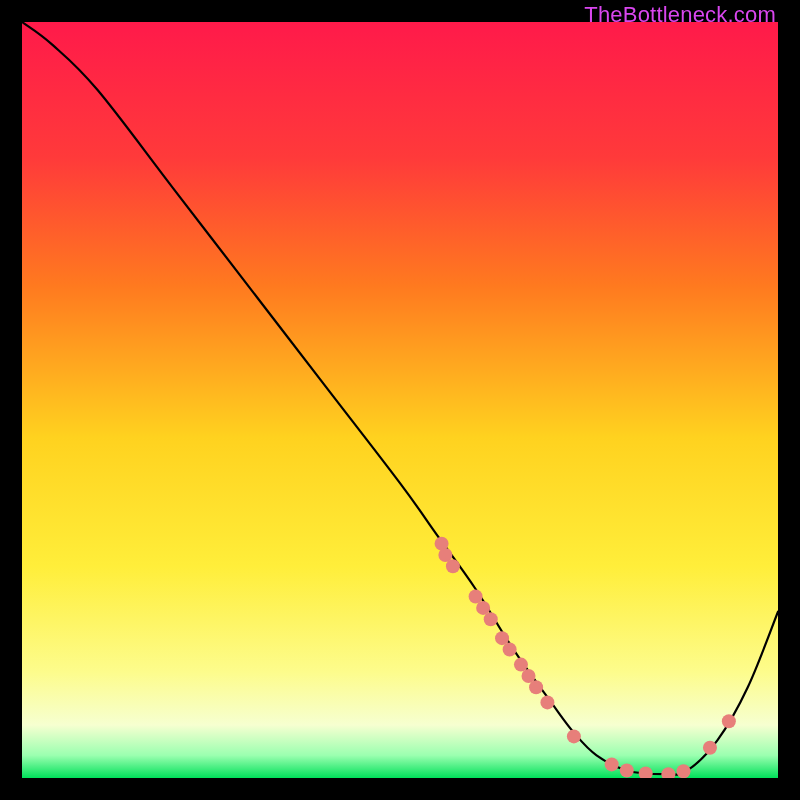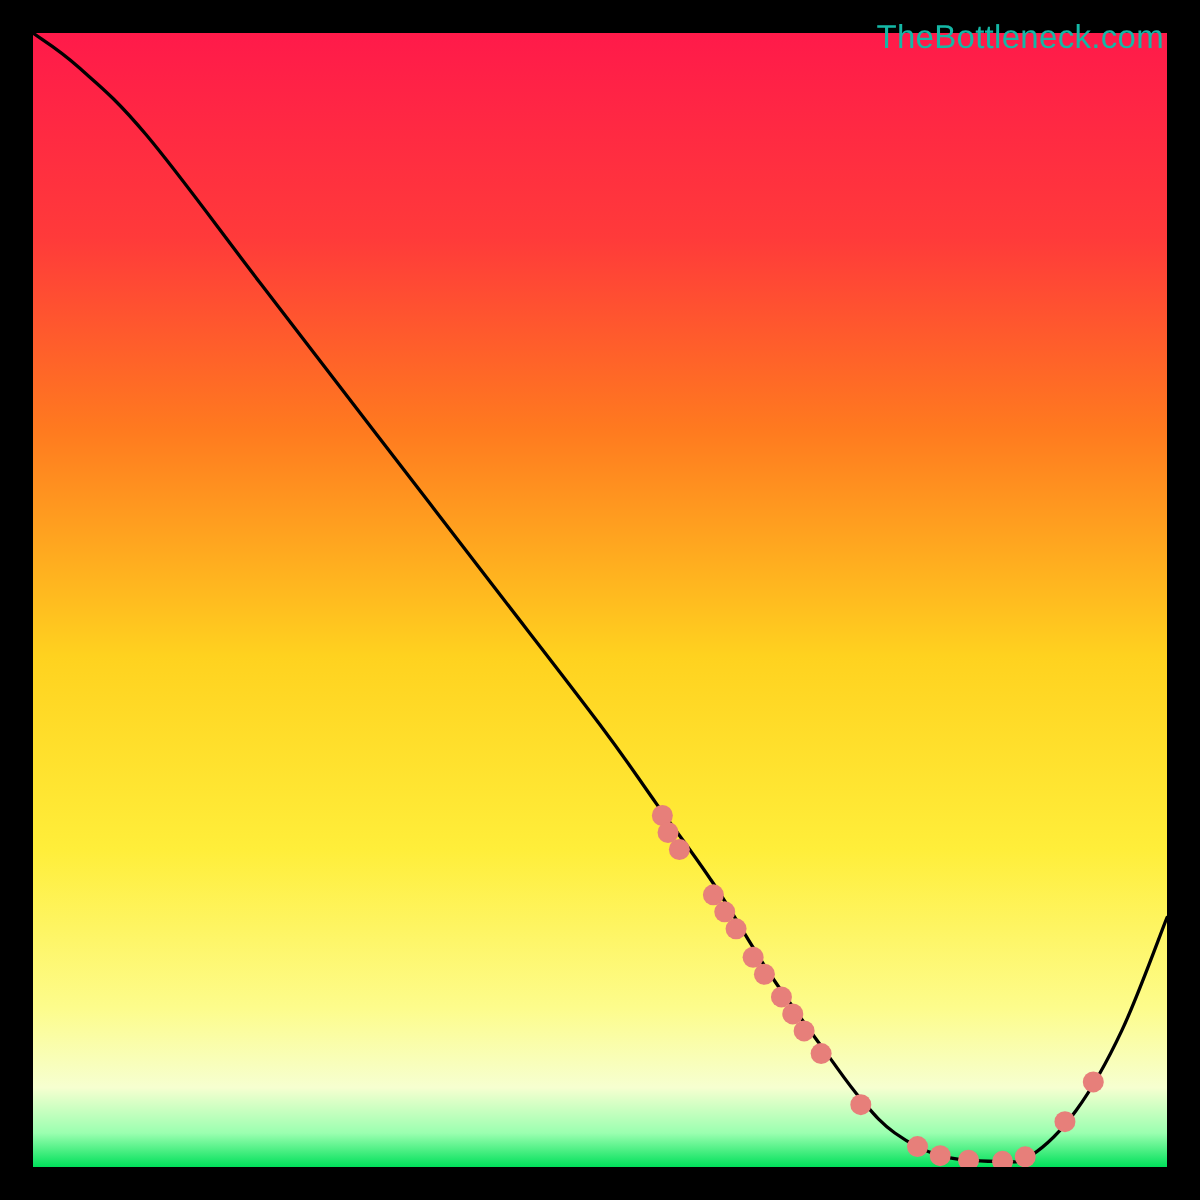--- a/index.html
+++ b/index.html
@@ -34,23 +34,23 @@
   svg.curve-layer {
     position: absolute;
     left: 0;
     top: 0;
     width: 756px;
     height: 756px;
     overflow: visible;
   }
   .watermark {
     position: absolute;
-    top: 12px;
+    top: 2px;
     right: 24px;
-    color: #14b8a6;
+    color: #d946ef;
     font-size: 22px;
     letter-spacing: 0.2px;
     font-weight: 400;
   }
 </style>
 </head>
 <body>
 
 <div class="stage">
 

